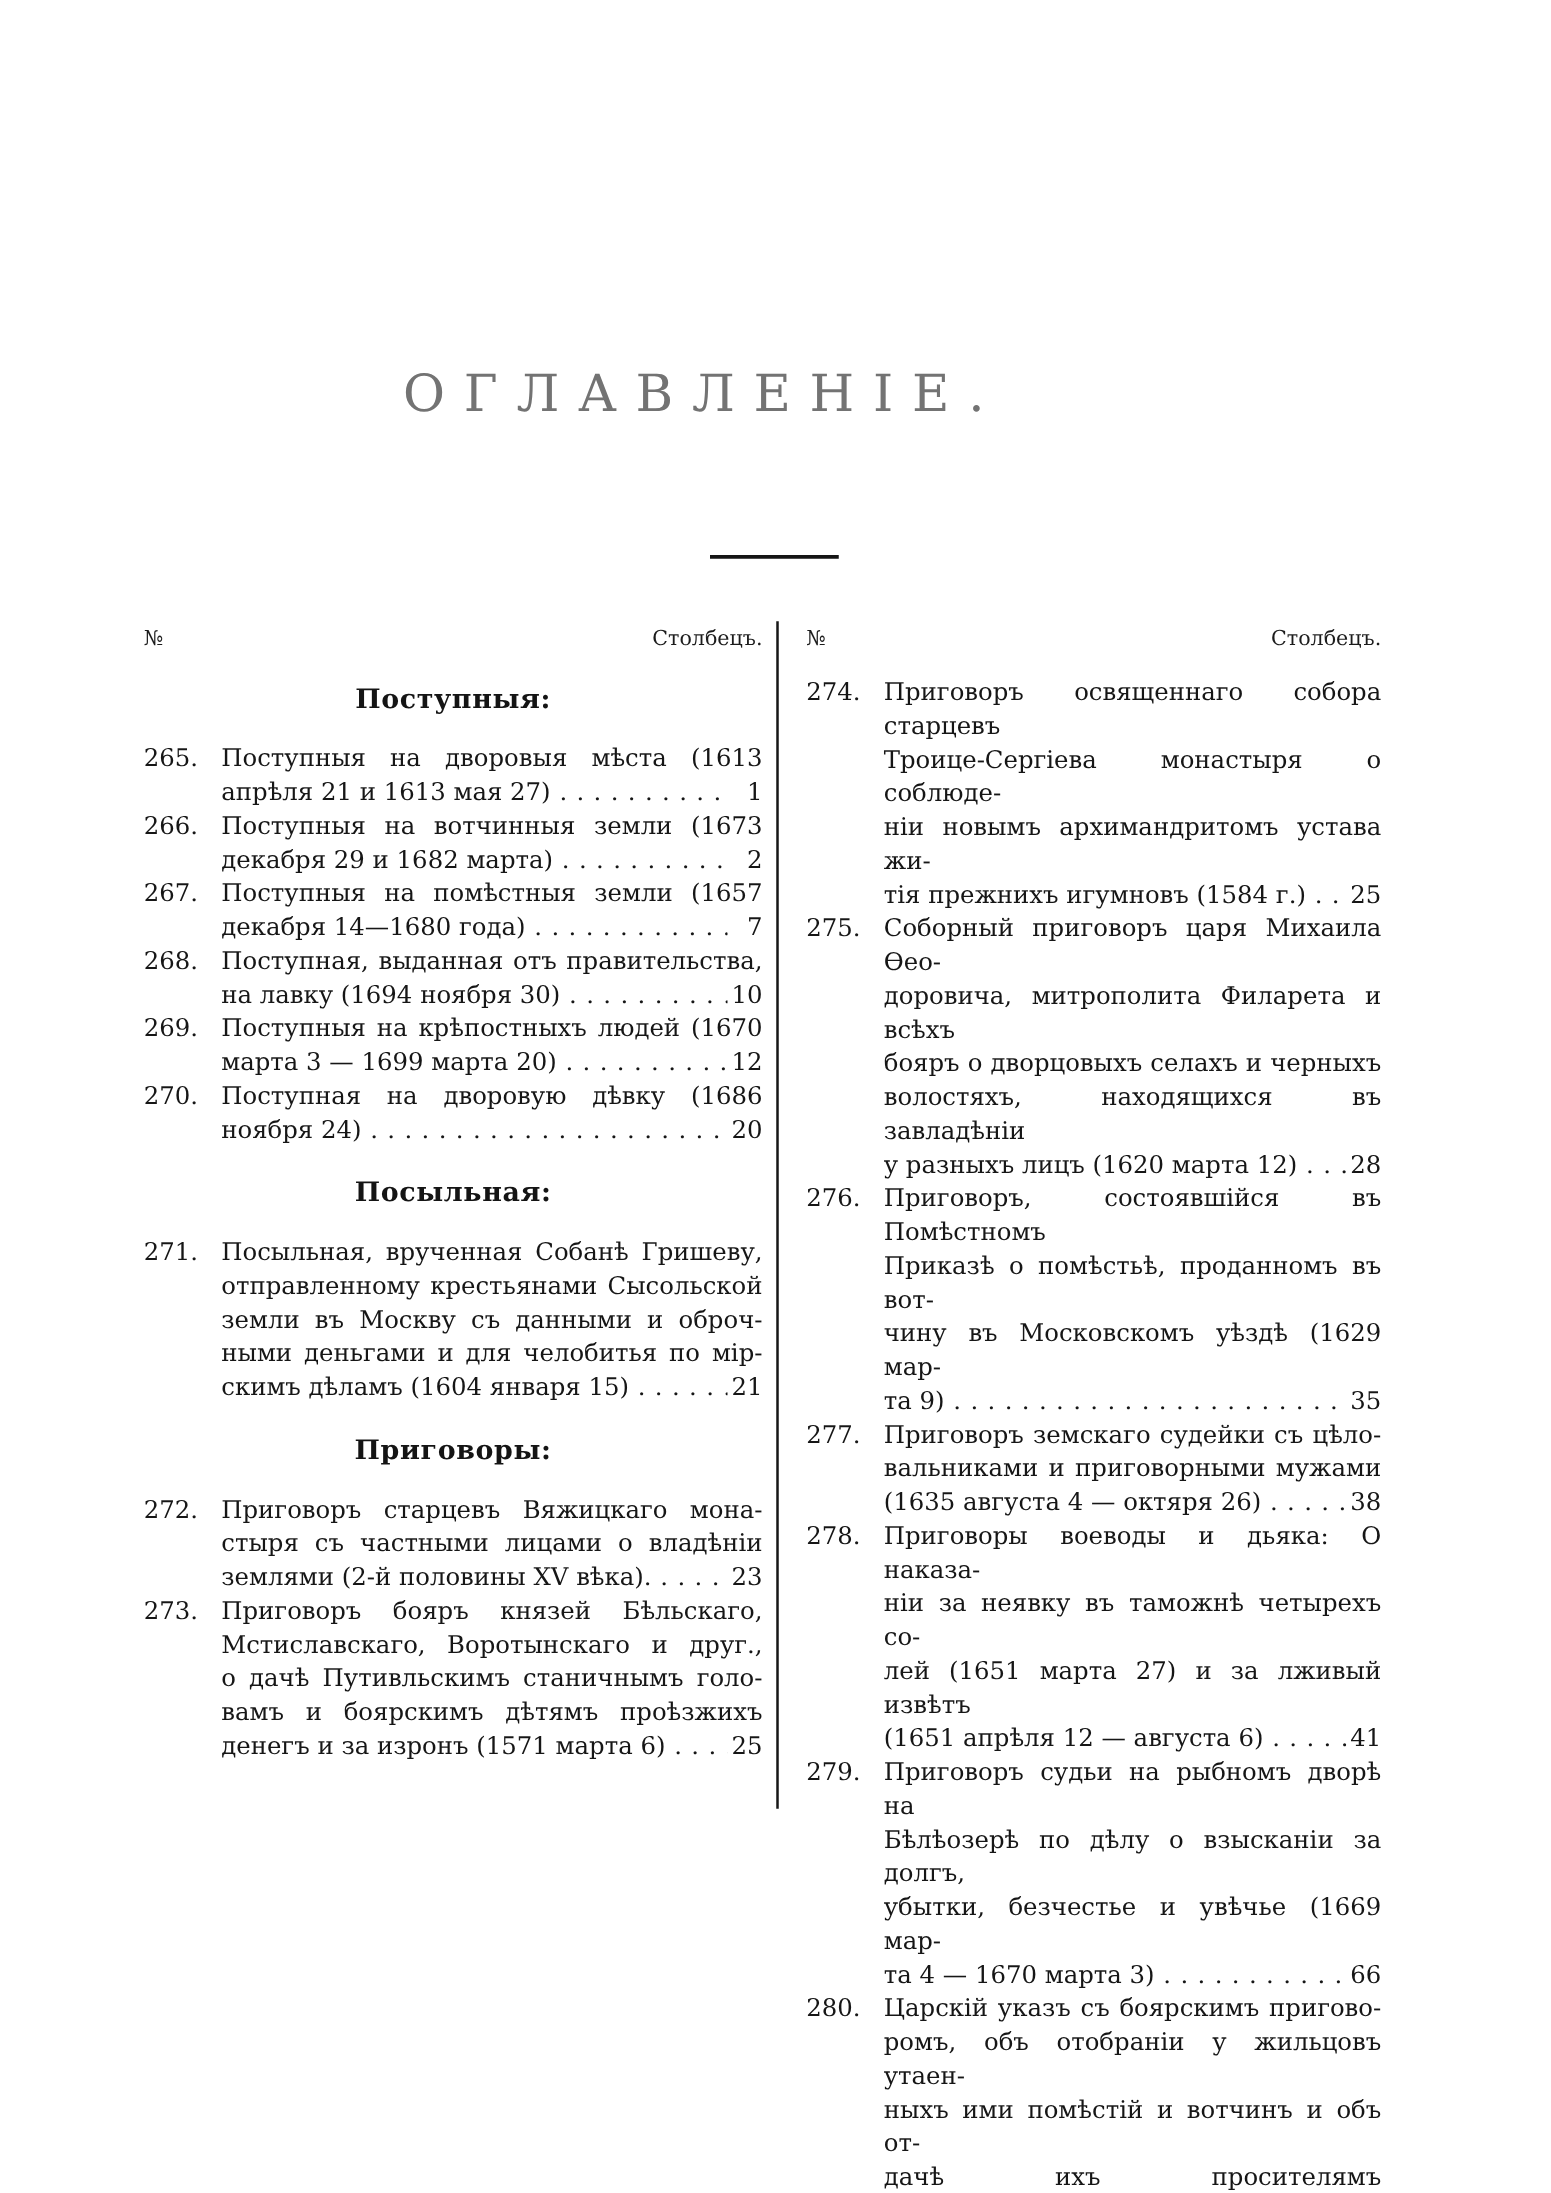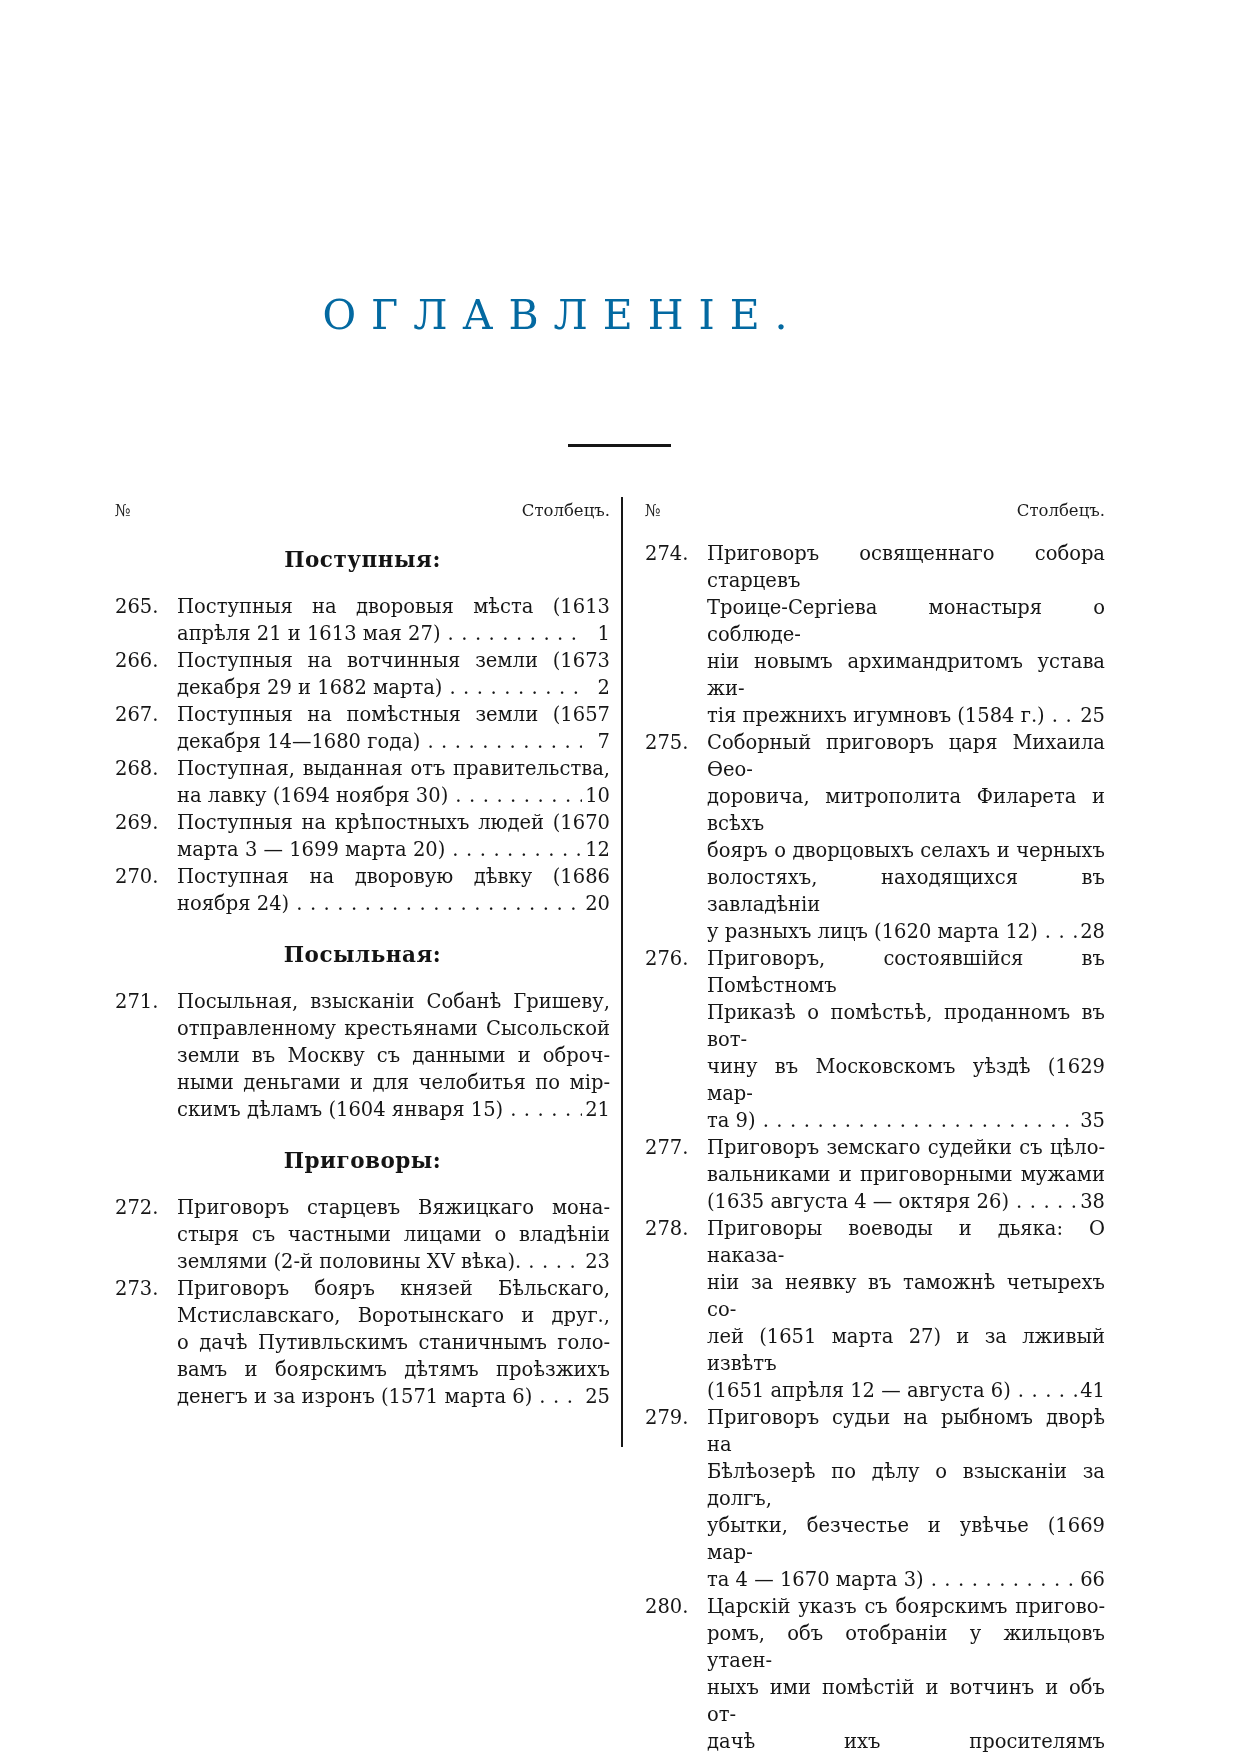--- a/index.html
+++ b/index.html
@@ -9,21 +9,21 @@
     font-family:"DejaVu Serif", serif;
     overflow:hidden;
   }
   .page{position:absolute;inset:0;}
 
   
   .title-wrap{position:absolute;top:291px;left:0;width:1241px;text-align:center;}
   .title{
     position:relative;left:-58px;
     font-size:41px;letter-spacing:15px;font-weight:normal;
-    color:#0369a1;white-space:nowrap;
+    color:#737373;white-space:nowrap;
   }
   .title-rule{
     position:absolute;top:444px;left:568px;width:103px;height:3px;
     background:#151515;
   }
 
   
   .divider{
     position:absolute;top:497px;left:621px;width:2px;height:950px;
     background:#171717;
@@ -152,21 +152,21 @@
             <span class="txt">ноября 24)</span>
             <span class="dots"></span>
             <span class="pagenum">20</span>
           </div>
         </div>
       </div>
       <div class="section-title">Посыльная:</div>
       <div class="entry">
         <div class="num">271.</div>
         <div class="body">
-          <div class="line just">Посыльная, взысканіи Собанѣ Гришеву,</div>
+          <div class="line just">Посыльная, врученная Собанѣ Гришеву,</div>
           <div class="line just">отправленному крестьянами Сысольской</div>
           <div class="line just">земли въ Москву съ данными и оброч-</div>
           <div class="line just">ными деньгами и для челобитья по мір-</div>
           <div class="line last">
             <span class="txt">скимъ дѣламъ (1604 января 15)</span>
             <span class="dots"></span>
             <span class="pagenum">21</span>
           </div>
         </div>
       </div>

